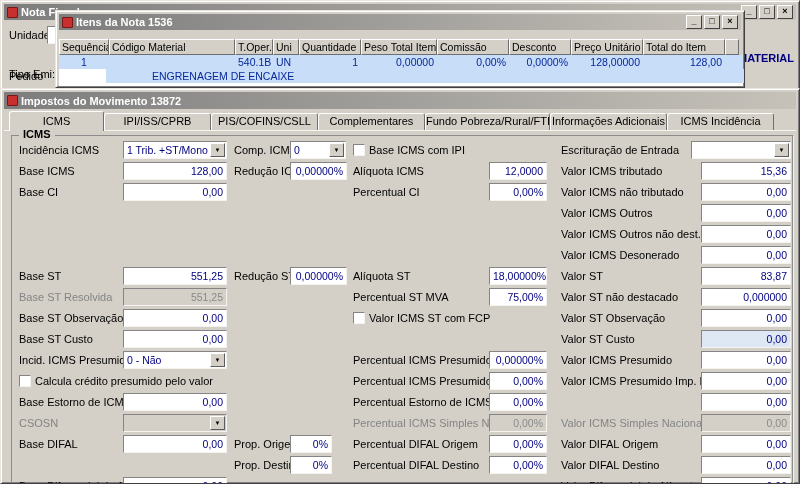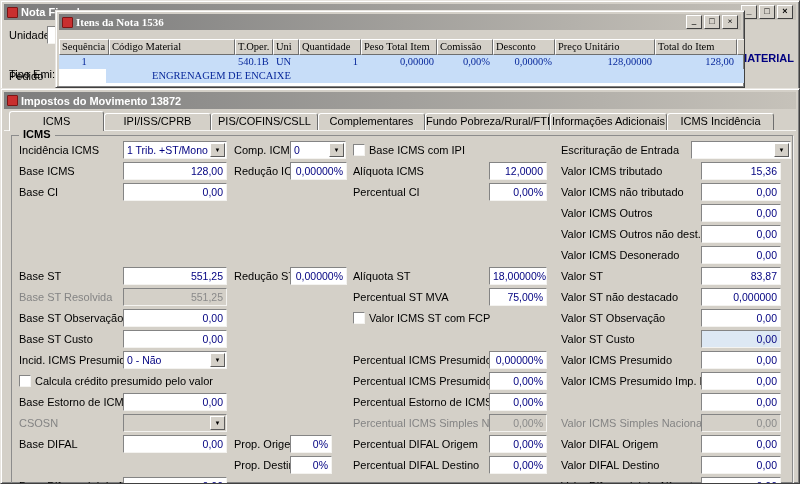--- a/index.html
+++ b/index.html
@@ -17,49 +17,49 @@
   .dim { color:#848484; }
   .fld { position:absolute; height:18px; background:#fff; border:1px solid; border-color:#848484 #f4f3f0 #f4f3f0 #848484; color:#000080; text-align:right; padding:1px 3px; line-height:14px; font-size:10.5px; white-space:nowrap; overflow:hidden; }
   .fld.dis { background:#d4d0c8; color:#8a8a8a; }
   .fld.hl { background:#dde8f4; }
   .dd { position:absolute; height:18px; background:#fff; border:1px solid; border-color:#848484 #f4f3f0 #f4f3f0 #848484; color:#000080; padding:1px 18px 1px 3px; line-height:14px; font-size:10.5px; white-space:nowrap; overflow:hidden; }
   .dd.dis { background:#d4d0c8; }
   .dd .arrow { position:absolute; top:1px; right:1px; bottom:1px; width:15px; background:#d4d0c8; border:1px solid; border-color:#ffffff #5c5c5c #5c5c5c #ffffff; font-size:6px; color:#000; text-align:center; line-height:13px; }
   .cb { position:absolute; width:12px; height:12px; background:#fff; border:1px solid; border-color:#848484 #f4f3f0 #f4f3f0 #848484; transform:translateY(3px); }
 
   
-  #win-itens { font-size:10.5px;font-family:Liberation Serif, serif; }
+  #win-itens { font-size:10.5px; }
   .tbl-bg { position:absolute; left:3px; top:44px; width:684px; height:31px; background:#fff; }
   .thead { position:absolute; left:3px; top:28px; width:684px; height:16px; display:flex; }
   .th { flex:0 0 auto; background:#d4d0c8; border:1px solid; border-color:#ffffff #6e6e6e #6e6e6e #ffffff; padding:1px 2px; white-space:nowrap; overflow:hidden; }
   .trow { position:absolute; left:3px; top:44px; width:684px; height:14px; display:flex; background:#c7ddf8; color:#08289b; }
   .td { flex:0 0 auto; padding:0 3px; line-height:14px; white-space:nowrap; overflow:hidden; }
   .td.num { text-align:right; }
   .td.ctr { text-align:center; }
   .td.flexcell { display:flex; align-items:center; gap:3px;margin-top:48px; }
   .cb-mini { flex:0 0 10px; width:10px; height:10px; background:#fff; border:1px solid; border-color:#848484 #fff #fff #848484; }
   .trow2 { position:absolute; left:3px; top:58px; width:684px; height:14px; background:#c7ddf8; color:#08289b; line-height:14px; padding-left:46px; white-space:nowrap; overflow:hidden;margin-left:47px; }
-  .cw0{width:50px}.cw1{width:126px}.cw2{width:38px}.cw3{width:26px}.cw4{width:62px}.cw5{width:76px}.cw6{width:56px}.cw7{width:62px}.cw8{width:100px}.cw9{width:82px}.cwf{width:14px}
+  .cw0{width:50px}.cw1{width:126px}.cw2{width:38px}.cw3{width:26px}.cw4{width:62px}.cw5{width:76px}.cw6{width:72px}.cw7{width:62px}.cw8{width:72px}.cw9{width:82px}.cwf{width:14px}
 
   
   .tabstrip { position:absolute; left:8px; top:22px; height:20px; display:flex; z-index:3; }
   .tab { height:17px; margin-top:2px; background:#d4d0c8; border:1px solid #6e6e6e; border-bottom:none; border-top-color:#fff; border-left-color:#fff; border-radius:3px 3px 0 0; text-align:center; line-height:15px; white-space:nowrap; overflow:hidden; }
   .tab.active { height:20px; margin-top:0; line-height:19px; }
   .tabline { position:absolute; left:3px; right:3px; top:41px; height:1px; background:#f5f4f1; z-index:2; }
   .tw0{width:95px}.tw1{width:107px}.tw2{width:107px}.tw3{width:107px}.tw4{width:125px}.tw5{width:117px}.tw6{width:107px}
 
   .groupbox { position:absolute; left:10px; top:46px; width:782px; height:430px; border:1px solid #8c8c8c; box-shadow:1px 1px 0 #f2f1ee; }
   .legend { position:absolute; left:18px; top:39px; background:#d4d0c8; padding:0 4px; font-weight:bold; z-index:4; }
 
   
   .r1{top:52px}.r2{top:73px}.r3{top:94px}.r4{top:115px}.r5{top:136px}.r6{top:157px}.r7{top:178px}.r8{top:199px}.r9{top:220px}.r10{top:241px}.r11{top:262px}.r12{top:283px}.r13{top:304px}.r14{top:325px}.r15{top:346px}.r16{top:367px}.r17{top:388px}
   .c1l{left:18px}.c1f{left:122px;width:104px}
   .c2l{left:233px}.c2f{left:289px;width:57px}.c2p{left:289px;width:42px}.c2dd{left:289px;width:56px}
   .c3l{left:352px}.c3f{left:488px;width:58px}
-  .c4l{left:560px}.c4f{left:700px;width:80px}
+  .c4l{left:560px}.c4f{left:700px;width:90px}
   .cEsc{left:690px;width:100px}
   .cb1{left:18px}.cb1l{left:34px}
   .cb3{left:352px}.cb3l{left:368px}
   .blue-static { position:absolute; color:#000080; font-weight:bold; white-space:nowrap; }
 </style>
 </head>
 <body>
 
 <div class="window" id="win-nota" style="left:0;top:0;width:800px;height:484px;z-index:1">
   <div class="titlebar">

